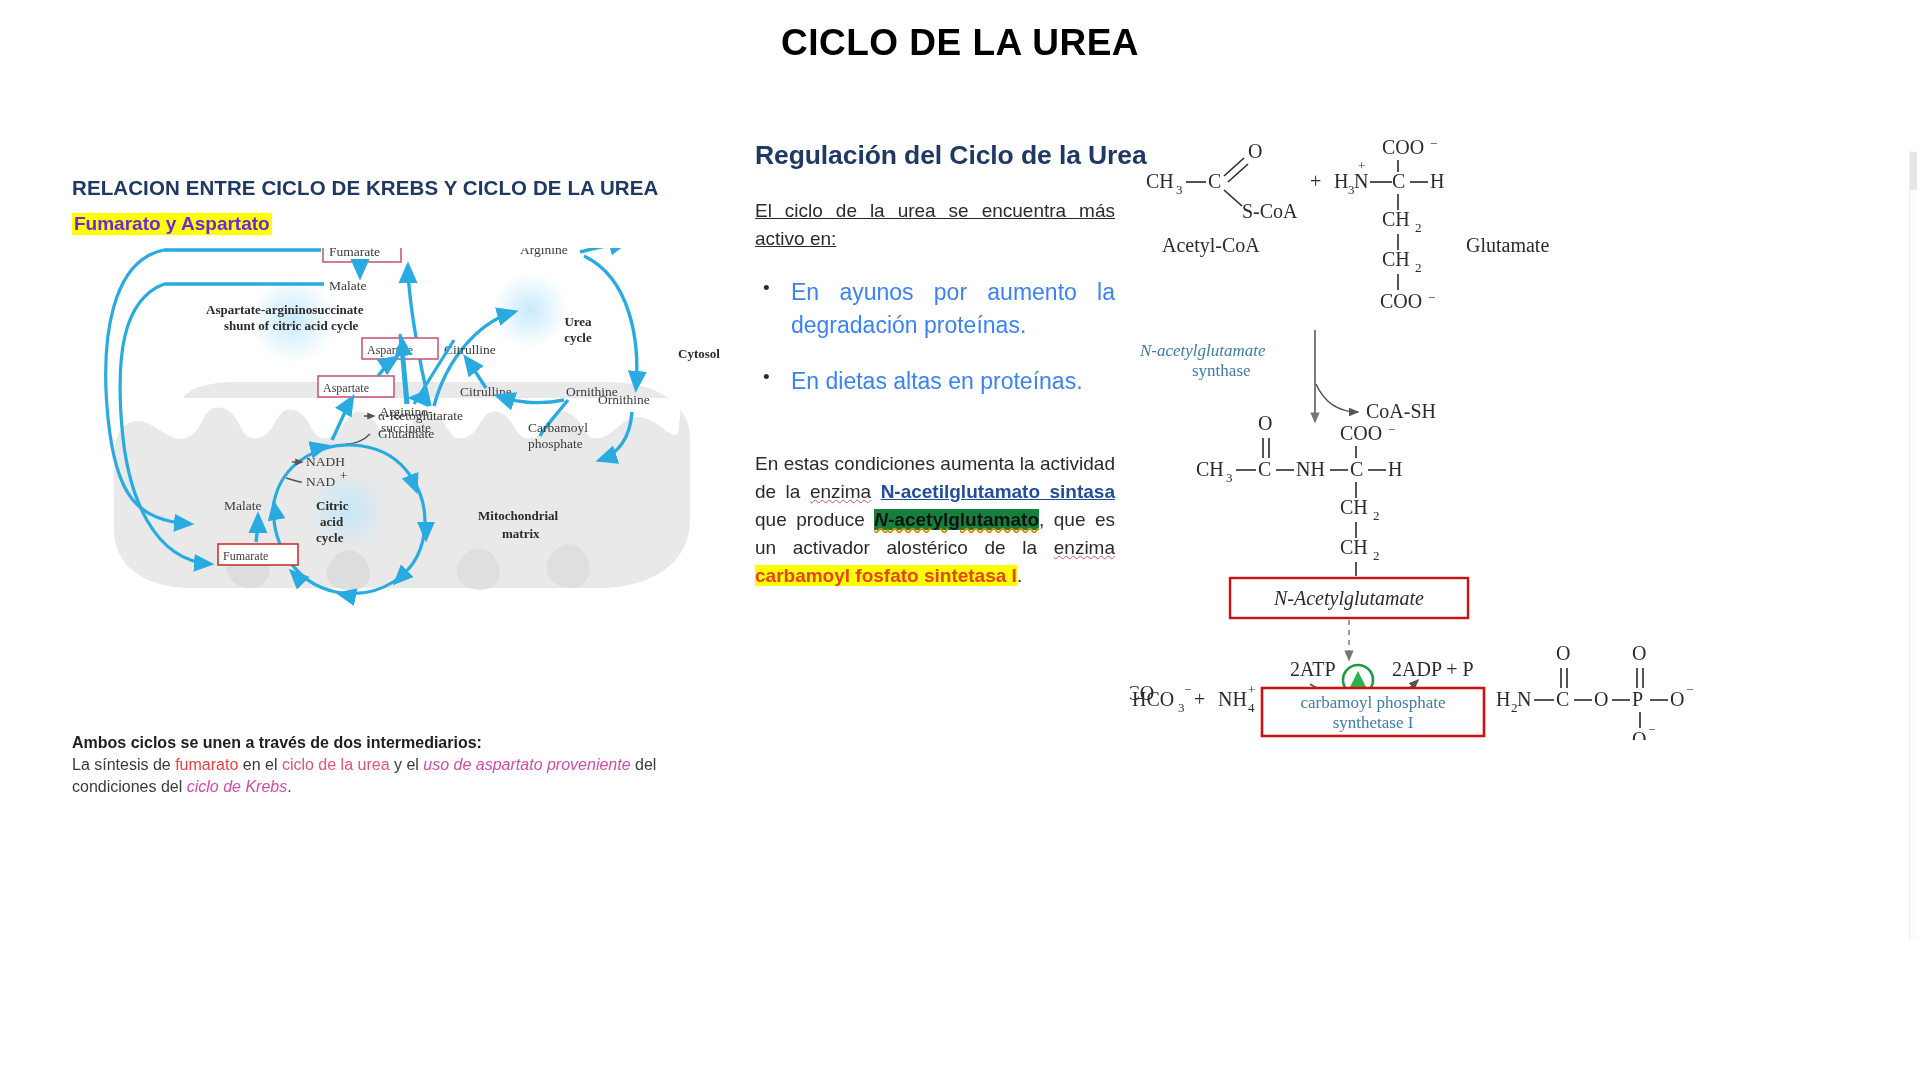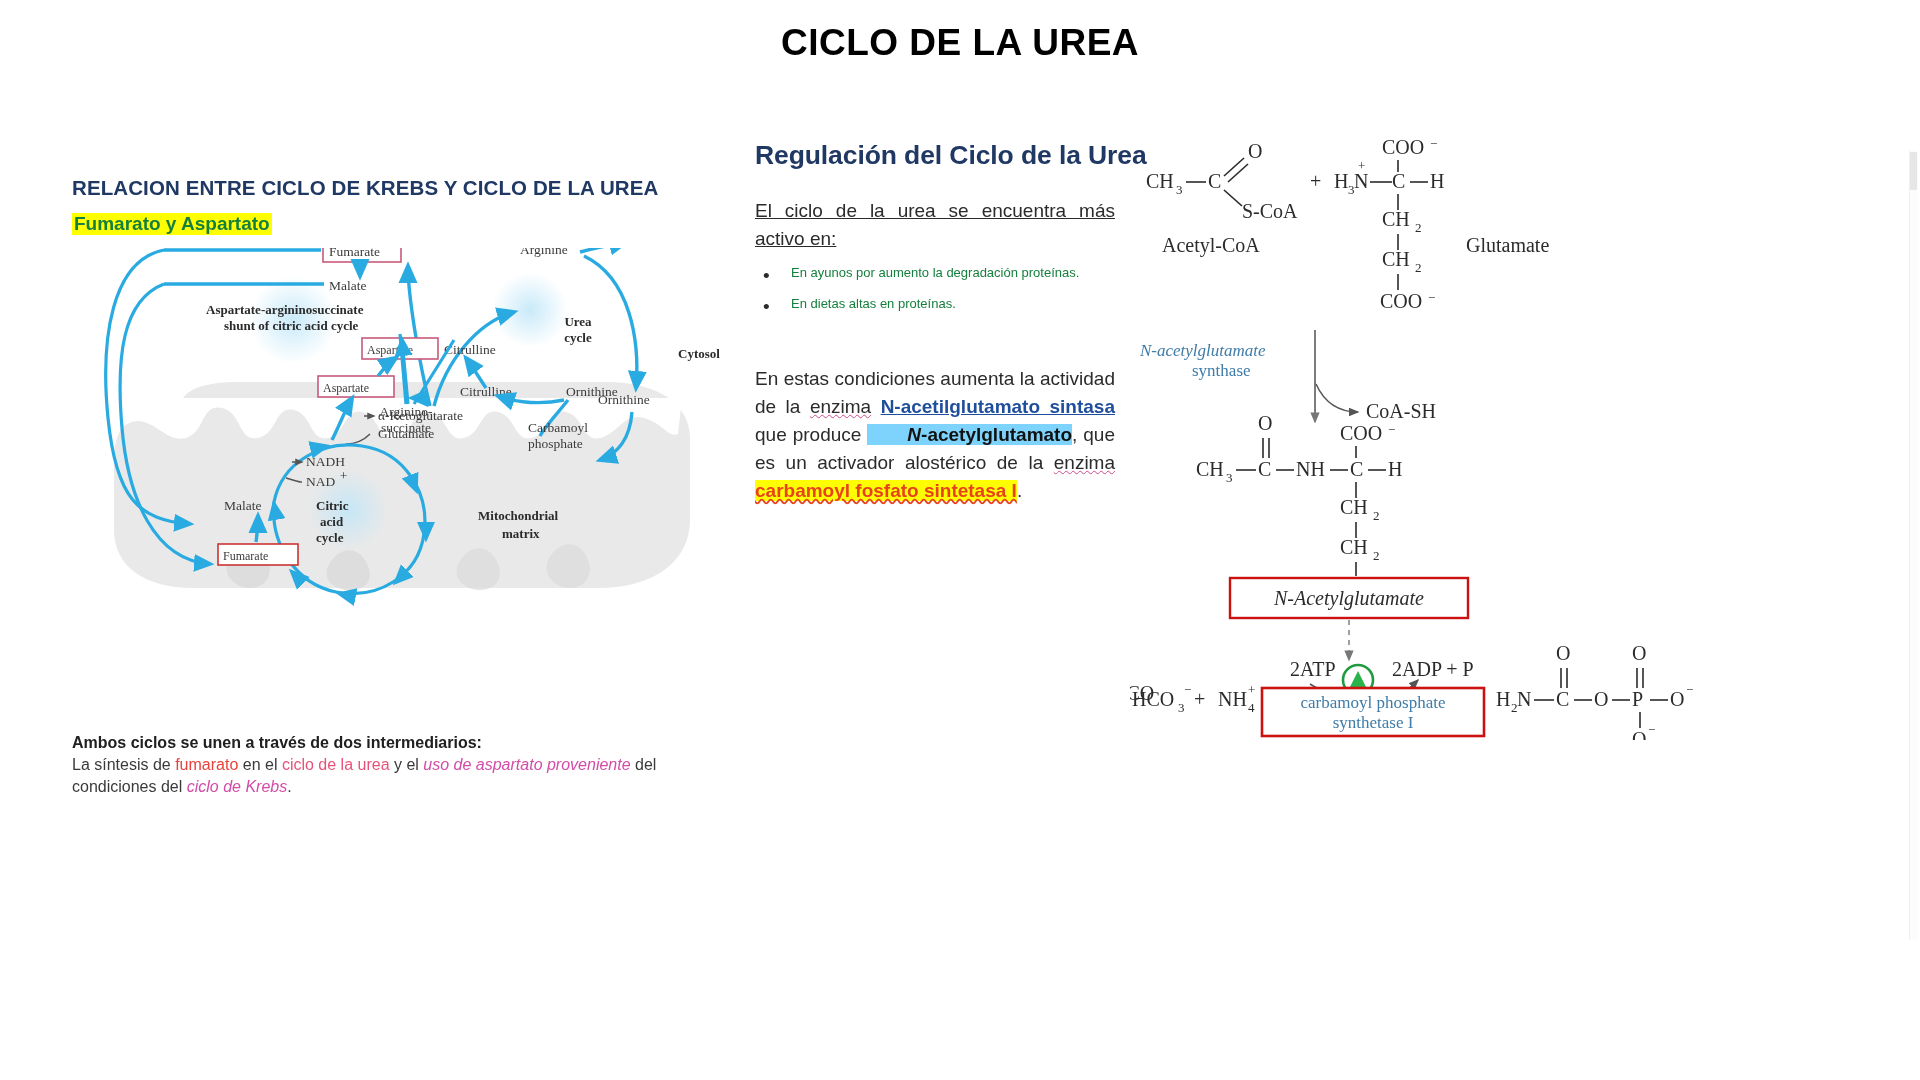--- a/index.html
+++ b/index.html
@@ -42,21 +42,21 @@
     letter-spacing: 0.1px;
     white-space: nowrap;
     margin-top: 48px;
   }
   .left-subheading {
     margin-top: 13px;
     display: inline-block;
     font-family: "Liberation Sans", sans-serif;
     font-weight: bold;
     font-size: 19px;
-    color: #15803d;
+    color: #6d28d9;
     background: #ffff00;
     padding: 0 2px;
   }
 
   
   .figure-left {
     position: absolute;
     left: 78px; top: 248px;
     width: 690px; height: 370px;
   }
@@ -122,25 +122,25 @@
     text-decoration: underline;
   }
   .bullets {
     margin: 4px 0 0 0;
     padding: 0;
     list-style: none;
   }
   .bullets li {
     position: relative;
     padding-left: 36px;
-    margin-top: 12px;
+    margin-top: 24px;
     text-align: justify;
-    font-size: 13px;
+    font-size: 23px;
     line-height: 1.42;
-    color: #15803d;
+    color: #3b82f6;
   }
   .bullets li::before {
     content: "•";
     position: absolute;
     left: 8px; top: -1px;
     font-size: 19px;
     color: #2b2b2b;
   }
   .para2 {
     margin-top: 52px;
@@ -150,33 +150,32 @@
     color: #2b2b2b;
     text-align: justify;
   }
   .kw-blue {
     color: #1f4e9c;
     font-weight: bold;
     text-decoration: underline;
     text-decoration-color: #1f4e9c;
   }
   .kw-yellow {
-    background: #7dd3fc;
+    background: #15803d;
     font-weight: bold;
     color: #111111;
+    text-decoration: underline;
     text-decoration-color: #e08a00;
     text-decoration-style: wavy;
-    padding-left: 40px;
   }
   .kw-yellow i { font-style: italic; }
   .kw-red {
     background: #ffff00;
     font-weight: bold;
     color: #e8411d;
-    text-decoration: underline;
     text-decoration-color: #e8411d;
     text-decoration-style: wavy;
   }
   .squiggle {
     text-decoration: underline;
     text-decoration-color: #d14b8f;
     text-decoration-style: wavy;
     text-decoration-thickness: 1px;
   }
 

